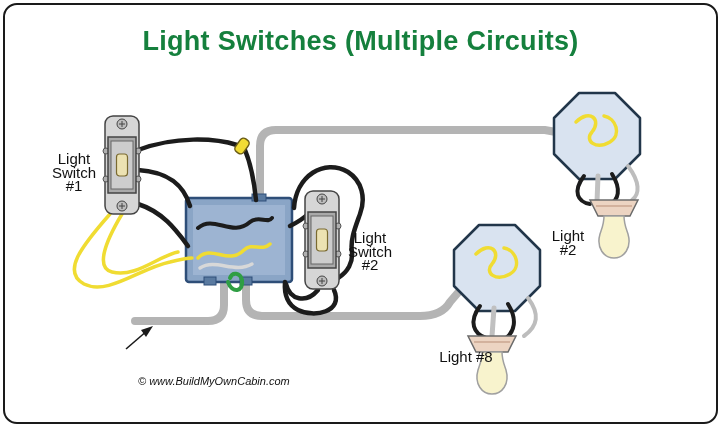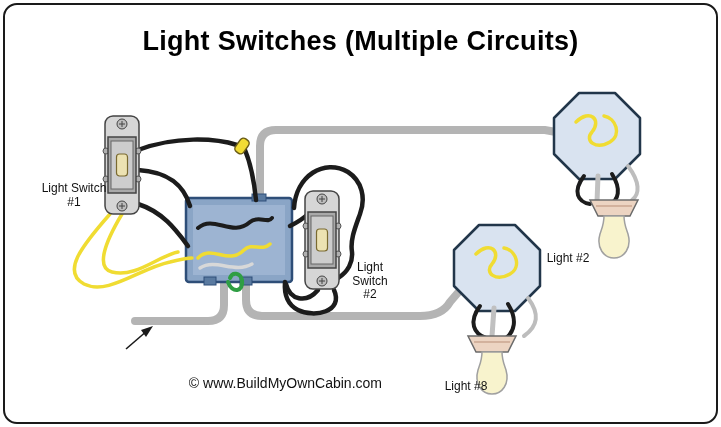--- a/index.html
+++ b/index.html
@@ -6,27 +6,27 @@
   .canvas{
     position:relative;width:721px;height:427px;background:#ffffff;
     font-family:"Liberation Sans",sans-serif;overflow:hidden;
   }
   .frame{
     position:absolute;inset:3px;border:2.5px solid #1a1a1a;border-radius:14px;
     pointer-events:none;
   }
   .title{
     position:absolute;top:26px;left:0;right:0;text-align:center;
-    font-size:27px;font-weight:bold;color:#000000;letter-spacing:.3px;
+    font-size:27px;font-weight:bold;color:#15803d;letter-spacing:.3px;
   }
   .label{
-    position:absolute;font-size:12px;line-height:13.5px;text-align:center;color:#111;margin-top:30px;
+    position:absolute;font-size:15px;line-height:13.5px;text-align:center;color:#111;
   }
   .copyright{
-    position:absolute;font-size:14px;color:#111;text-align:right;
+    position:absolute;font-size:11px;color:#111;text-align:left;font-style:italic;
   }
   svg.diagram{position:absolute;left:0;top:0;width:721px;height:427px;}
 </style>
 </head>
 <body>
 
 <div class="canvas">
 
   <svg class="diagram" viewBox="0 0 721 427">
 
@@ -140,20 +140,20 @@
   <div class="label" style="left:36px;top:152px;width:76px;">
     <div>Light Switch</div>
     <div>#1</div>
   </div>
 
   <div class="label" style="left:338px;top:231px;width:64px;">
     <div>Light Switch</div>
     <div>#2</div>
   </div>
 
-  <div class="label" style="left:544px;top:222px;width:48px;">Light #2</div>
+  <div class="label" style="left:544px;top:229px;width:48px;">Light #2</div>
 
   <div class="label" style="left:438px;top:350px;width:56px;">Light #8</div>
 
 
   <div class="copyright" style="left:138px;top:375px;width:244px;">© www.BuildMyOwnCabin.com</div>
 
 </div>
 
 </body></html>

